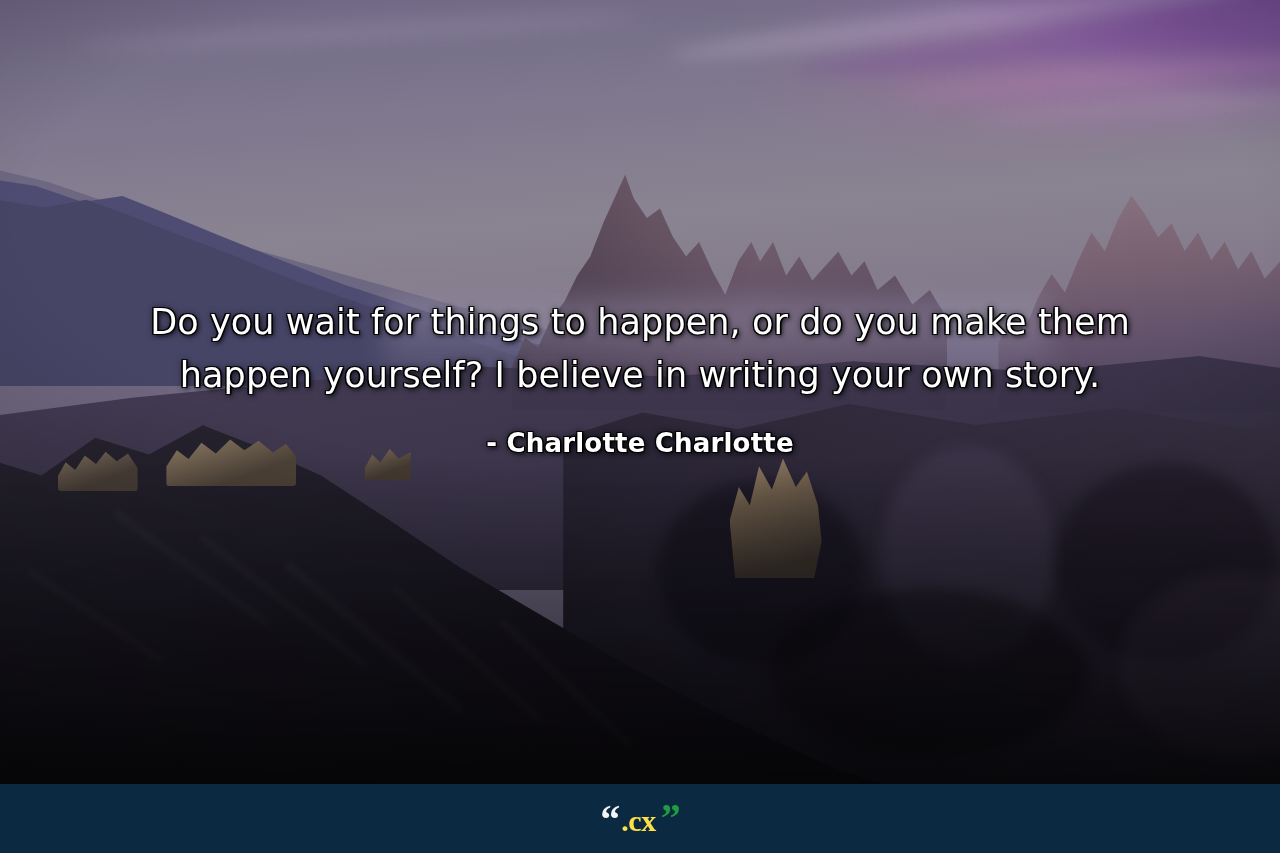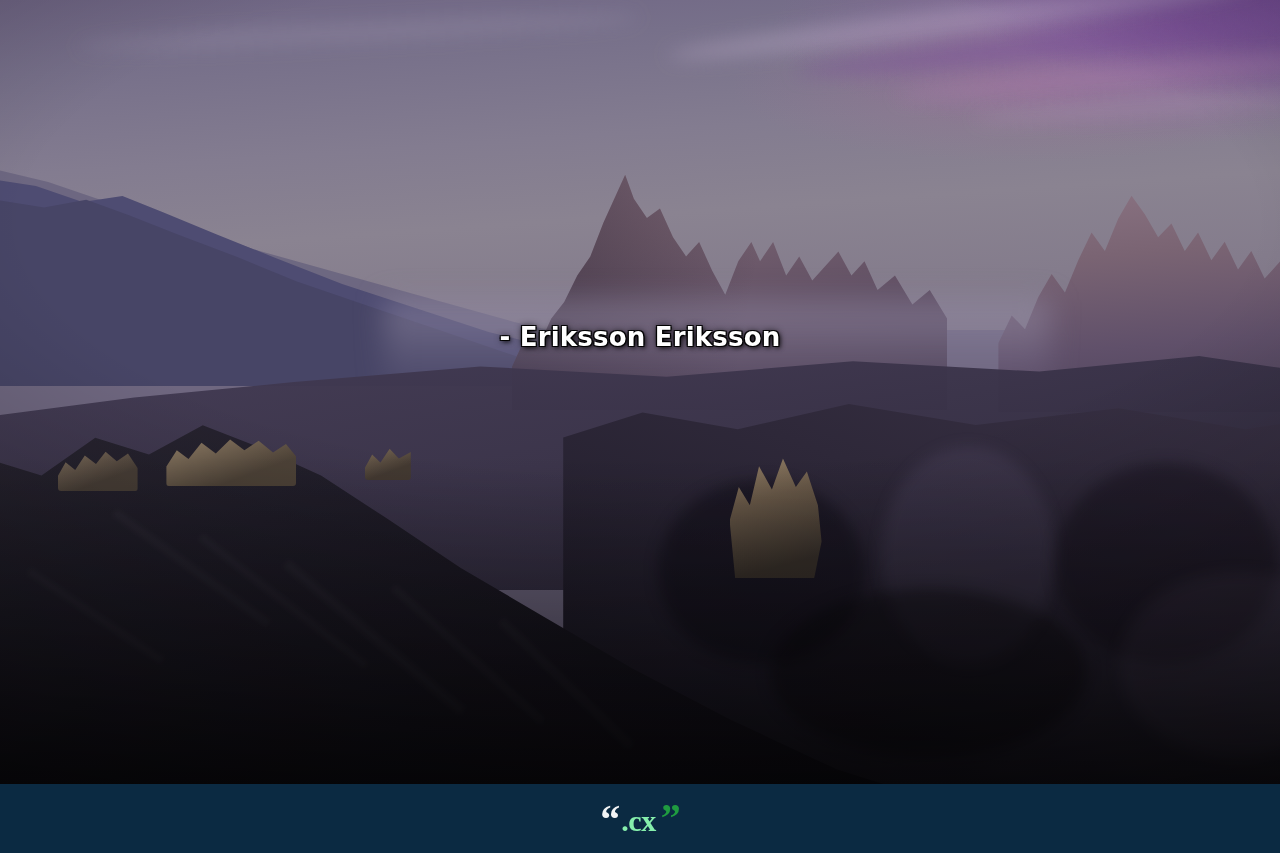--- a/index.html
+++ b/index.html
@@ -216,21 +216,21 @@
   .logo-q-open{
     font-size:40px; font-weight:bold; color:#f2f4f5;
     align-self:flex-start; margin-top:2px; margin-right:2px;
     letter-spacing:-1px;
   }
   .logo-word{
     font-size:42px; font-weight:bold; color:#1f9b40;
     letter-spacing:-.5px;
   }
   .logo-tld{
-    font-size:30px; font-weight:bold; color:#86efac;
+    font-size:30px; font-weight:bold; color:#fde047;
     letter-spacing:-.5px;
   }
   .logo-q-close{
     font-size:40px; font-weight:bold; color:#1f9b40;
     margin-left:5px; letter-spacing:-1px;
   }
 </style>
 </head>
 <body>
 
@@ -277,21 +277,22 @@
 
     <div class="outcrop o1"></div>
     <div class="outcrop o2"></div>
     <div class="outcrop o3"></div>
     <div class="outcrop o4"></div>
 
     <div class="vignette"></div>
   </div>
 
   <div class="text-layer">
-    <div class="quote-author">- Eriksson Eriksson</div>
+    <div class="quote-text">Do you wait for things to happen, or do you make them happen yourself? I believe in writing your own story.</div>
+    <div class="quote-author">- Charlotte Charlotte</div>
   </div>
 
   <div class="footer">
     <div class="logo">
       <span class="logo-q-open">“</span>
       <span class="logo-tld">.cx</span>
       <span class="logo-q-close">”</span>
     </div>
   </div>
 

